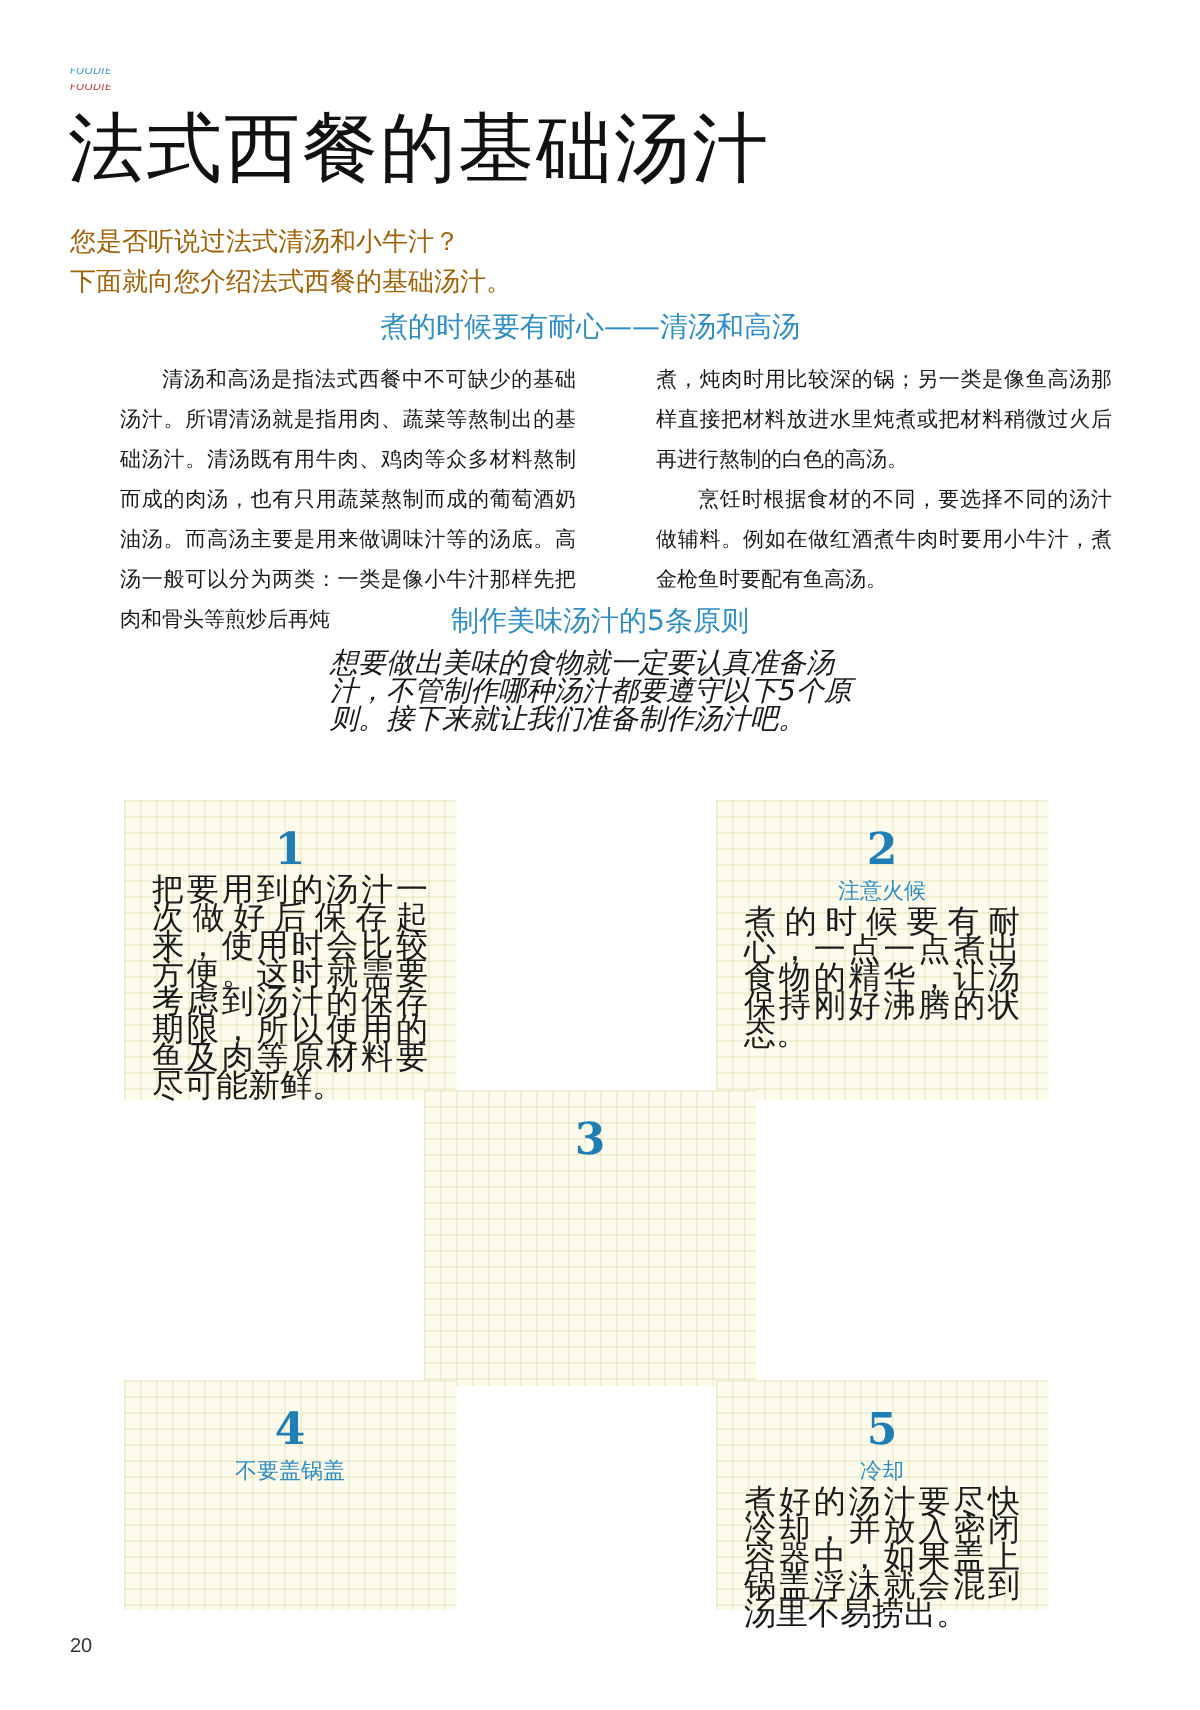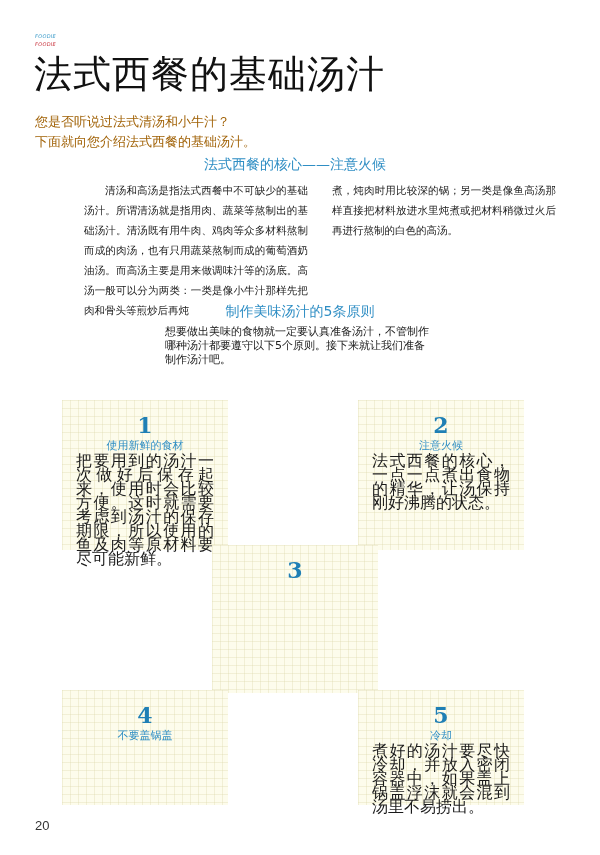--- a/index.html
+++ b/index.html
@@ -13,85 +13,85 @@
     .title { position: absolute; left: 34px; top: 52px; font-family: "DejaVu Serif", serif; font-size: 38px; font-weight: 300; color: #111; letter-spacing: 1px; line-height: 44px; white-space: nowrap; text-align: center; }
     .subtitle { position: absolute; left: 35px; top: 112px; font-size: 13px; line-height: 20px; color: #a16207; }
     .subtitle div { white-space: nowrap; }
 
     .section-heading { position: absolute; left: 0; width: 600px; text-align: center; font-size: 14px; color: #2f8ec4; line-height: 18px; }
     .h1 { top: 155px; padding-left: 0; }
     .h1 span { display: inline-block; margin-left: -10px; }
     .h2 { top: 302px; }
 
     .columns { position: absolute; left: 60px; top: 180px; width: 496px; display: flex; justify-content: space-between; }
-    .col { width: 228px; font-size: 10.5px; line-height: 20px; color: #1a1a1a; text-align: justify; margin-left: 24px; }
+    .col { width: 228px; font-size: 10.5px; line-height: 20px; color: #1a1a1a; text-align: justify; }
     .col p { text-indent: 2em; }
     .col p.cont { text-indent: 0; }
 
-    .intro { position: absolute; left: 165px; top: 325px; width: 270px; font-size: 11px; line-height: 14px; color: #1a1a1a; }
+    .intro { position: absolute; left: 165px; top: 325px; width: 270px; font-size: 14px; line-height: 14px; color: #1a1a1a; font-style: italic; }
 
     .tile { position: absolute; width: 166px; height: 150px;
       background-color: #fdfcec;
       background-image:
         linear-gradient(rgba(220,215,170,0.35) 1px, transparent 1px),
         linear-gradient(90deg, rgba(220,215,170,0.35) 1px, transparent 1px);
       background-size: 8px 8px;
       padding: 12px 14px 0 14px; }
     .t1 { left: 62px; top: 400px; }
     .t2 { left: 358px; top: 400px; }
     .t3 { left: 212px; top: 545px; height: 148px; }
     .t4 { left: 62px; top: 690px; height: 115px; }
     .t5 { left: 358px; top: 690px; height: 115px; }
 
     .tile-num { text-align: center; font-family: "DejaVu Serif", serif; font-weight: bold; font-size: 22px; line-height: 26px; color: #1f7fb5; }
     .tile-title { text-align: center; font-size: 11px; line-height: 15px; color: #2f8ec4; margin-bottom: 1px; }
     .tile-body { font-size: 16px; line-height: 14px; color: #1a1a1a; text-align: justify; }
 
-    .page-num { position: absolute; left: 35px; top: 818px; font-family: "Liberation Sans", sans-serif; font-size: 13px; color: #333; }
+    .page-num { position: absolute; left: 35px; top: 818px; font-family: "Liberation Sans", sans-serif; font-size: 10px; color: #333; }
   </style>
 </head>
 <body>
 
 <div class="deco blue">FOODIE</div>
 <div class="deco red">FOODIE</div>
 
 <h1 class="title">法式西餐的基础汤汁</h1>
 
 <div class="subtitle">
   <div>您是否听说过法式清汤和小牛汁？</div>
   <div>下面就向您介绍法式西餐的基础汤汁。</div>
 </div>
 
 <div class="section-heading h1">
-  <span>法式西餐的核心——注意火候</span>
+  <span>煮的时候要有耐心——清汤和高汤</span>
 </div>
 
 <div class="columns">
   <div class="col">
     <p>清汤和高汤是指法式西餐中不可缺少的基础汤汁。所谓清汤就是指用肉、蔬菜等熬制出的基础汤汁。清汤既有用牛肉、鸡肉等众多材料熬制而成的肉汤，也有只用蔬菜熬制而成的葡萄酒奶油汤。而高汤主要是用来做调味汁等的汤底。高汤一般可以分为两类：一类是像小牛汁那样先把肉和骨头等煎炒后再炖</p>
   </div>
   <div class="col">
     <p class="cont">煮，炖肉时用比较深的锅；另一类是像鱼高汤那样直接把材料放进水里炖煮或把材料稍微过火后再进行熬制的白色的高汤。</p>
+    <p>烹饪时根据食材的不同，要选择不同的汤汁做辅料。例如在做红酒煮牛肉时要用小牛汁，煮金枪鱼时要配有鱼高汤。</p>
   </div>
 </div>
 
 <div class="section-heading h2">制作美味汤汁的5条原则</div>
 
 <div class="intro">想要做出美味的食物就一定要认真准备汤汁，不管制作哪种汤汁都要遵守以下5个原则。接下来就让我们准备制作汤汁吧。</div>
 
 <div class="tile t1">
   <div class="tile-num">1</div>
-  <div class="tile-title">使用新鲜的食材</div>
   <div class="tile-body">把要用到的汤汁一次做好后保存起来，使用时会比较方便。这时就需要考虑到汤汁的保存期限，所以使用的鱼及肉等原材料要尽可能新鲜。</div>
 </div>
 
 <div class="tile t2">
   <div class="tile-num">2</div>
   <div class="tile-title">注意火候</div>
-  <div class="tile-body">法式西餐的核心，一点一点煮出食物的精华，让汤保持刚好沸腾的状态。</div>
+  <div class="tile-body">煮的时候要有耐心，一点一点煮出食物的精华，让汤保持刚好沸腾的状态。</div>
 </div>
 
 <div class="tile t3">
   <div class="tile-num">3</div>
 </div>
 
 <div class="tile t4">
   <div class="tile-num">4</div>
   <div class="tile-title">不要盖锅盖</div>
 </div>

